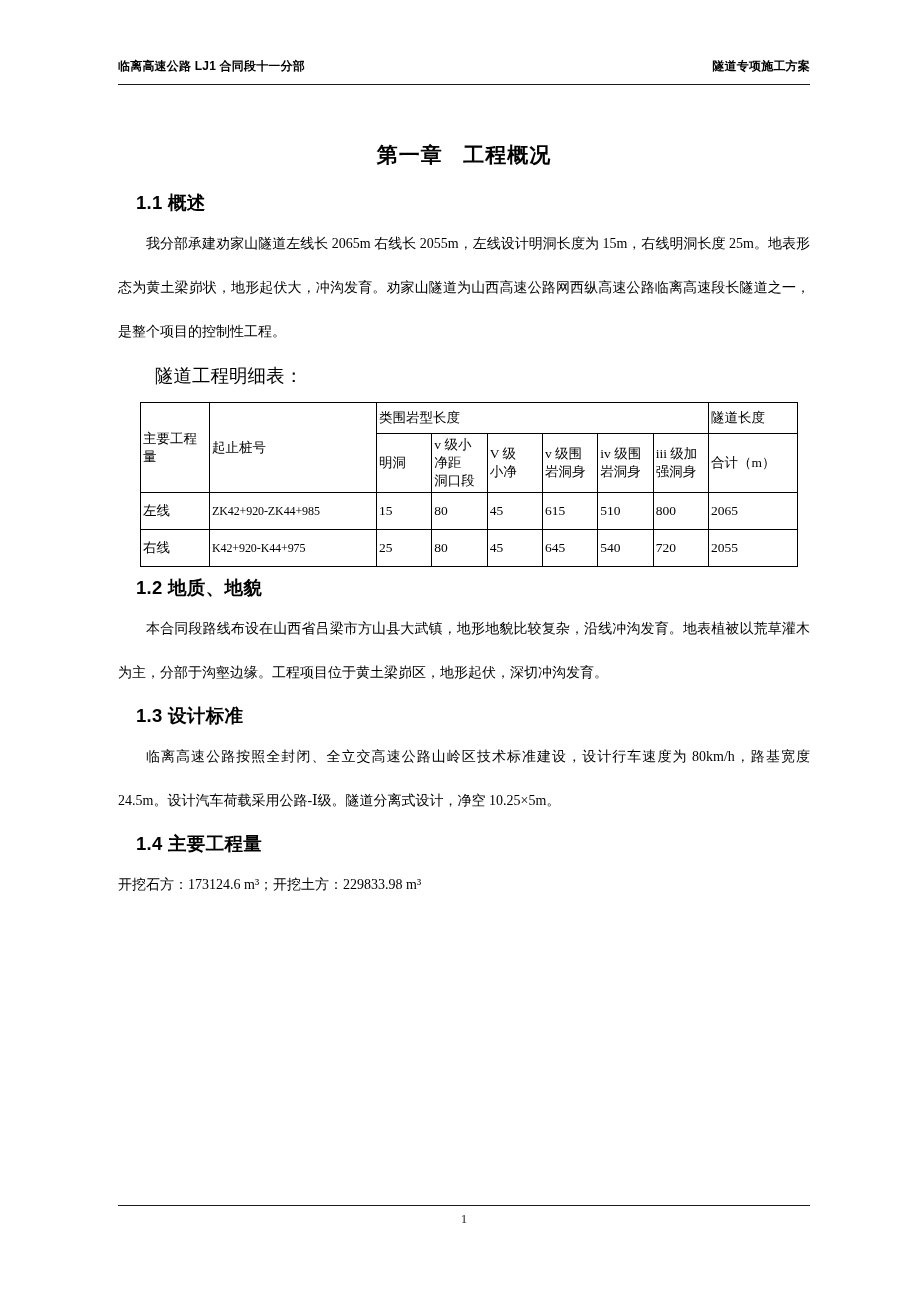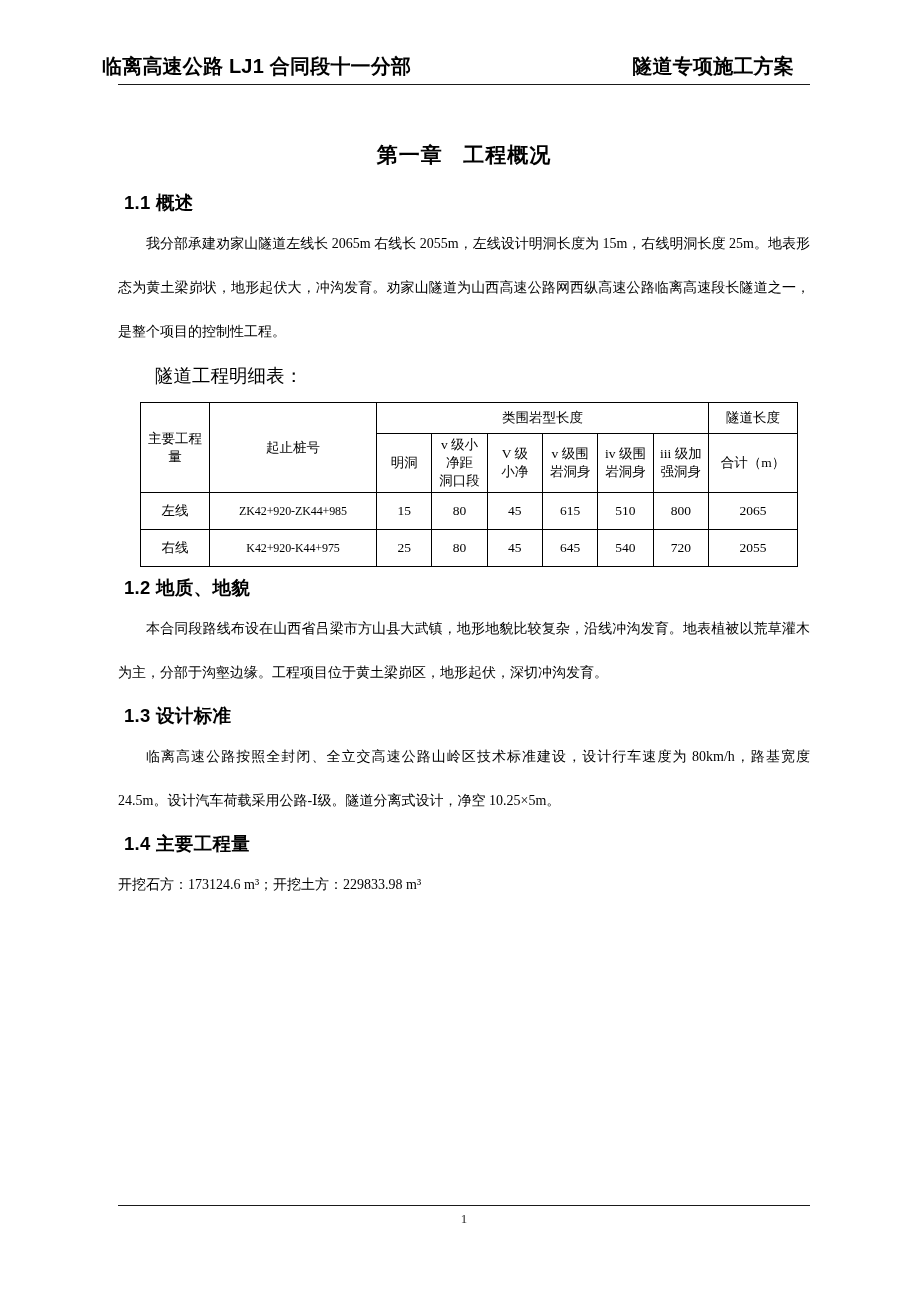--- a/index.html
+++ b/index.html
@@ -17,27 +17,27 @@
     height: 1302px;
     margin: 0 auto;
     background: #ffffff;
     box-sizing: border-box;
     overflow: hidden;
   }
 
   
   .page-header {
     position: absolute;
-    left: 102px;
+    left: 118px;
     top: 56px;
     width: 692px;
     display: flex;
     justify-content: space-between;
     align-items: baseline;
-    font-size: 20px;
+    font-size: 12px;
     line-height: 20px;
     font-family: "Liberation Sans", "DejaVu Sans", sans-serif;
     font-weight: bold;
     letter-spacing: .2px;
   }
   .page-header .hdr-left,
   .page-header .hdr-right { white-space: nowrap; }
   .header-rule {
     position: absolute;
     left: 118px;
@@ -64,21 +64,21 @@
     letter-spacing: 1px;
     margin: 8px 0 16px 0;
     white-space: pre;
   }
 
   .sec-heading {
     font-size: 18.5px;
     line-height: 30px;
     font-weight: bold;
     font-family: "Liberation Sans", "DejaVu Sans", sans-serif;
-    margin: 6px 0 4px 6px;
+    margin: 6px 0 4px 18px;
     letter-spacing: .3px;
   }
 
   p.body-text {
     font-size: 14px;
     line-height: 44px;
     margin: 0;
     text-align: justify;
     text-justify: inter-ideograph;
     text-indent: 2em;
@@ -98,21 +98,20 @@
     border-collapse: collapse;
     width: 658px;
     margin: 4px 0 6px 22px;
     table-layout: fixed;
     font-size: 13.5px;
     font-family: "Liberation Serif", "DejaVu Serif", serif;
   }
   table.detail-table td,
   table.detail-table th {
     border: 1px solid #000000;
-    text-align: center;
     vertical-align: middle;
     padding: 2px 2px;
     font-weight: normal;
     line-height: 18px;
   }
   table.detail-table .outer-top { border-top-width: 1.6px; }
   table.detail-table .outer-left { border-left-width: 1.6px; }
   table.detail-table .outer-right { border-right-width: 1.6px; margin-left: 32px; }
   table.detail-table .outer-bottom { border-bottom-width: 1.6px; }
 

